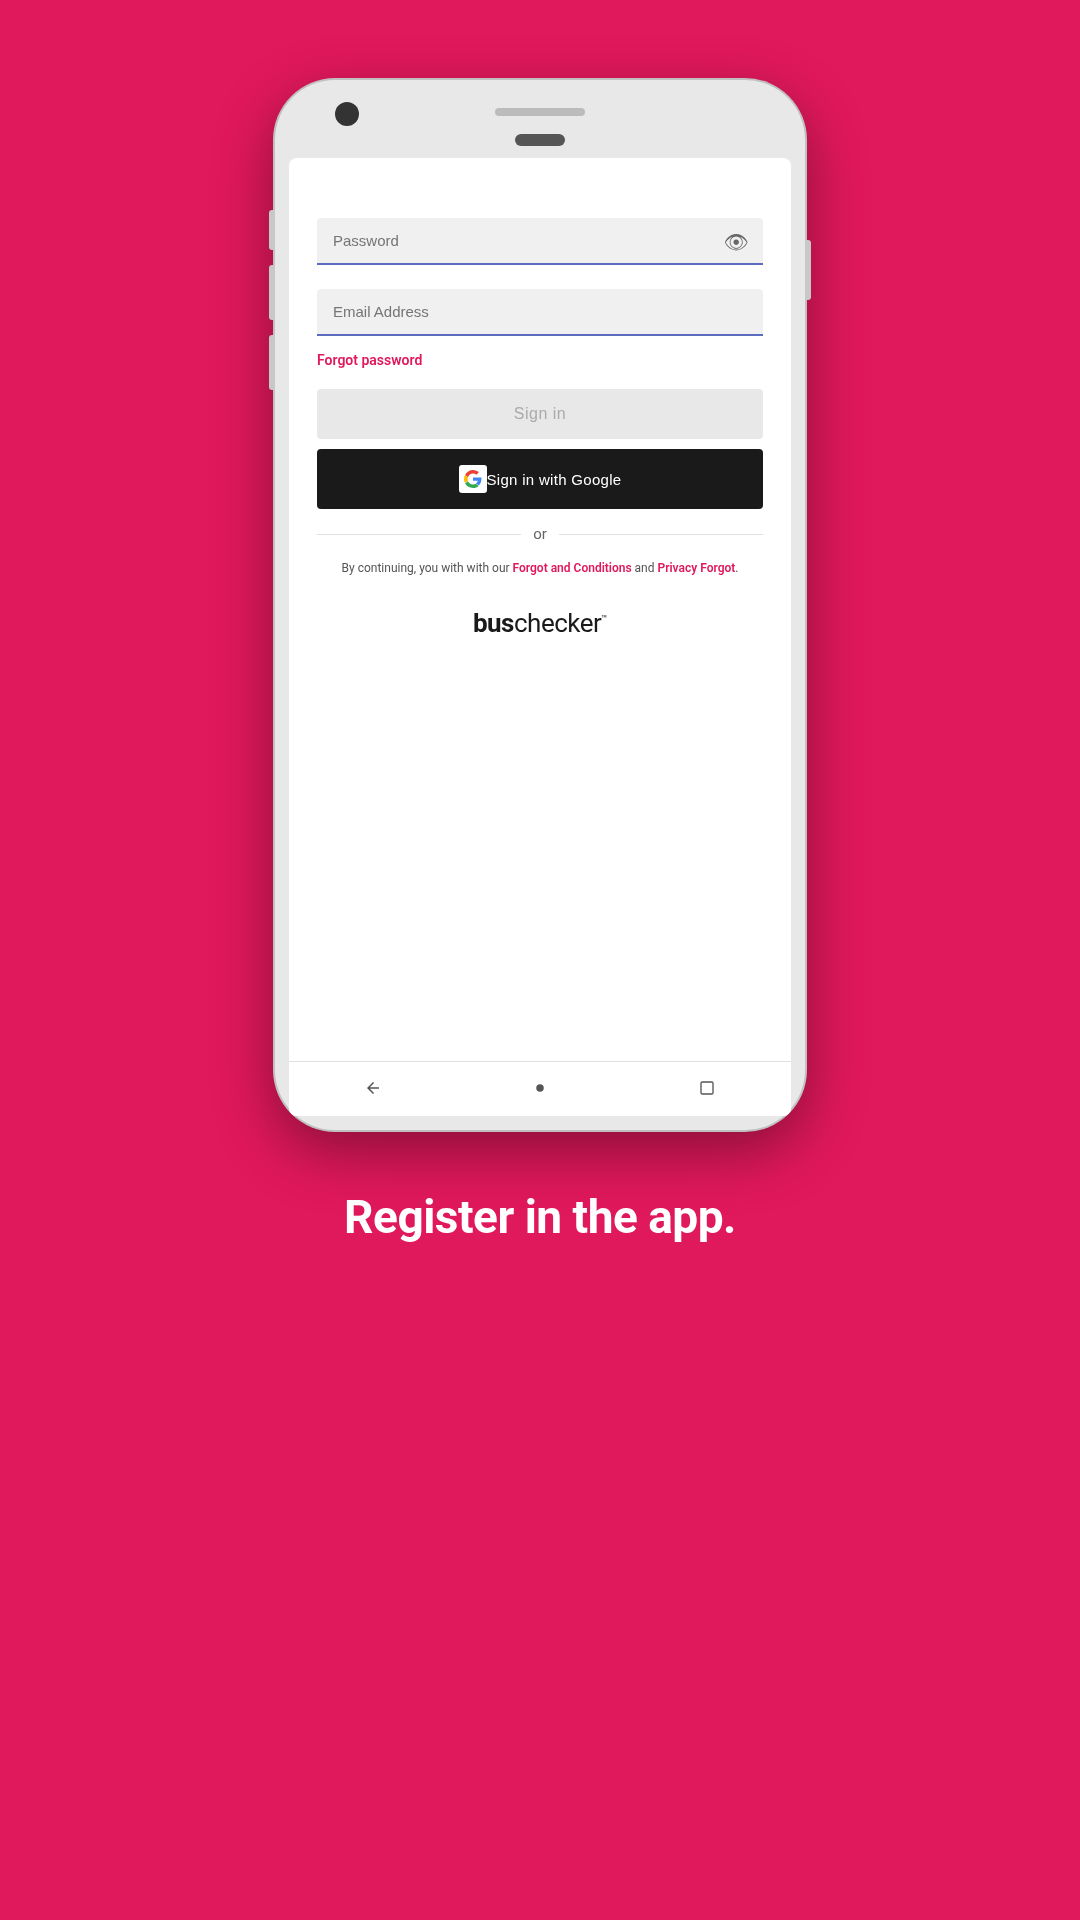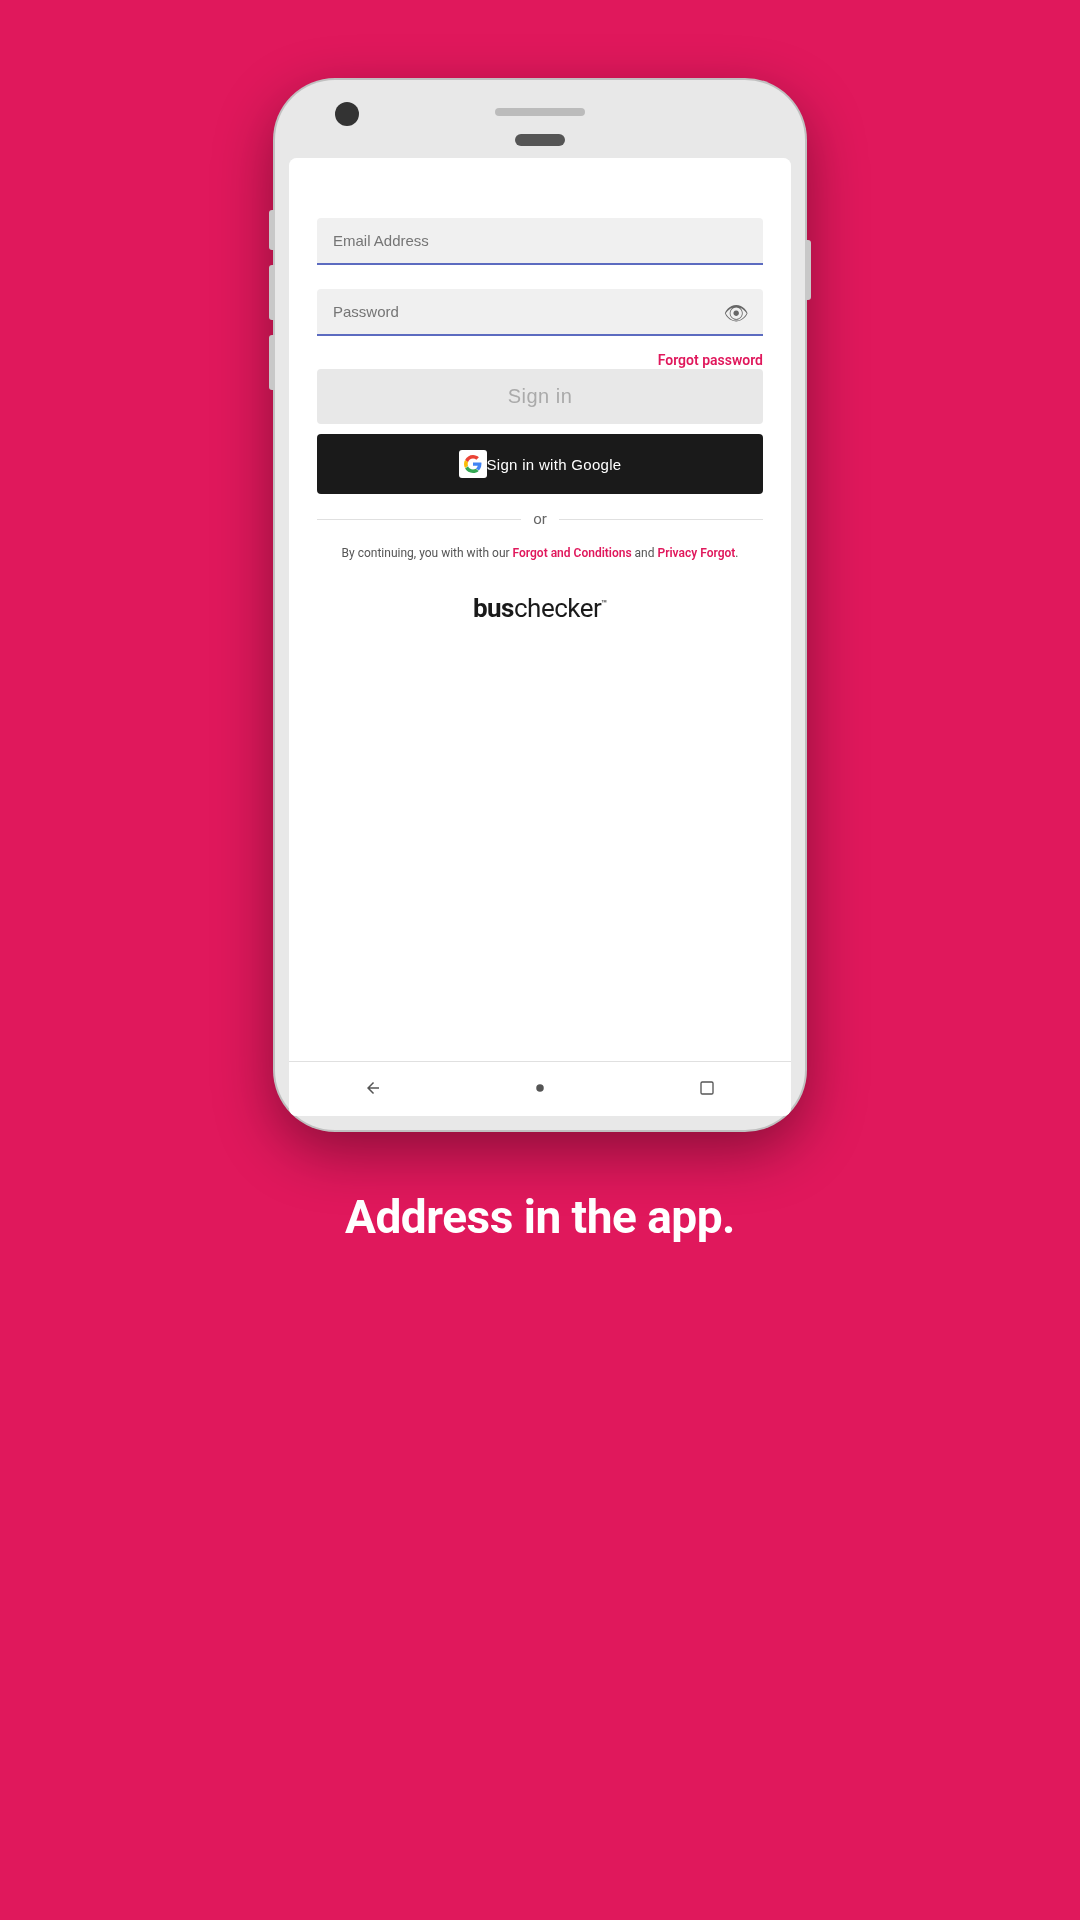--- a/index.html
+++ b/index.html
@@ -217,38 +217,39 @@
       top: 50%;
       transform: translateY(-50%);
       color: #666;
       font-size: 20px;
       cursor: pointer;
     }
 
     
     .forgot-password {
       width: 100%;
-      text-align: right;
+      text-align: left;
+      margin-bottom: 20px;
       margin-top: -10px;
     }
     .forgot-password a {
       color: #e0185c;
       font-size: 14px;
       font-weight: 600;
       text-decoration: none;
     }
 
     
     .btn-signin {
       width: 100%;
       padding: 16px;
       background: #e8e8e8;
       border: none;
       border-radius: 4px;
-      font-size: 20px;
+      font-size: 16px;
       color: #aaa;
       font-weight: 500;
       margin-bottom: 10px;
       cursor: pointer;
       letter-spacing: 0.5px;
     }
 
     .btn-google {
       width: 100%;
       padding: 16px;
@@ -388,28 +389,28 @@
   <div class="phone-btn-left-top"></div>
   <div class="phone-btn-left-mid"></div>
   <div class="phone-btn-left-bot"></div>
 
   <div class="phone-screen">
 
 
     <div class="app-content">
 
       <div class="input-group">
-        <input class="input-field" type="email" placeholder="Email Address" style="">
-      </div>
-
-      <div class="input-group">
         <div class="input-wrapper">
           <input type="password" placeholder="Password" style="">
           <span class="eye-icon">👁</span>
         </div>
+      </div>
+
+      <div class="input-group">
+        <input class="input-field" type="email" placeholder="Email Address" style="">
       </div>
 
       <div class="forgot-password">
         <a href="#">Forgot password</a>
       </div>
 
       <button class="btn-signin">Sign in</button>
 
       <button class="btn-google">
         <div class="google-g">
@@ -452,13 +453,13 @@
       </div>
       <div class="nav-btn">
         <svg width="16" height="16" viewBox="0 0 24 24" fill="none" stroke="#555" stroke-width="2">
           <rect x="3" y="3" width="18" height="18" rx="2"></rect>
         </svg>
       </div>
     </div>
   </div>
 </div>
 
-<div class="bottom-label">Address in the app.</div>
+<div class="bottom-label">Register in the app.</div>
 
 </body></html>

